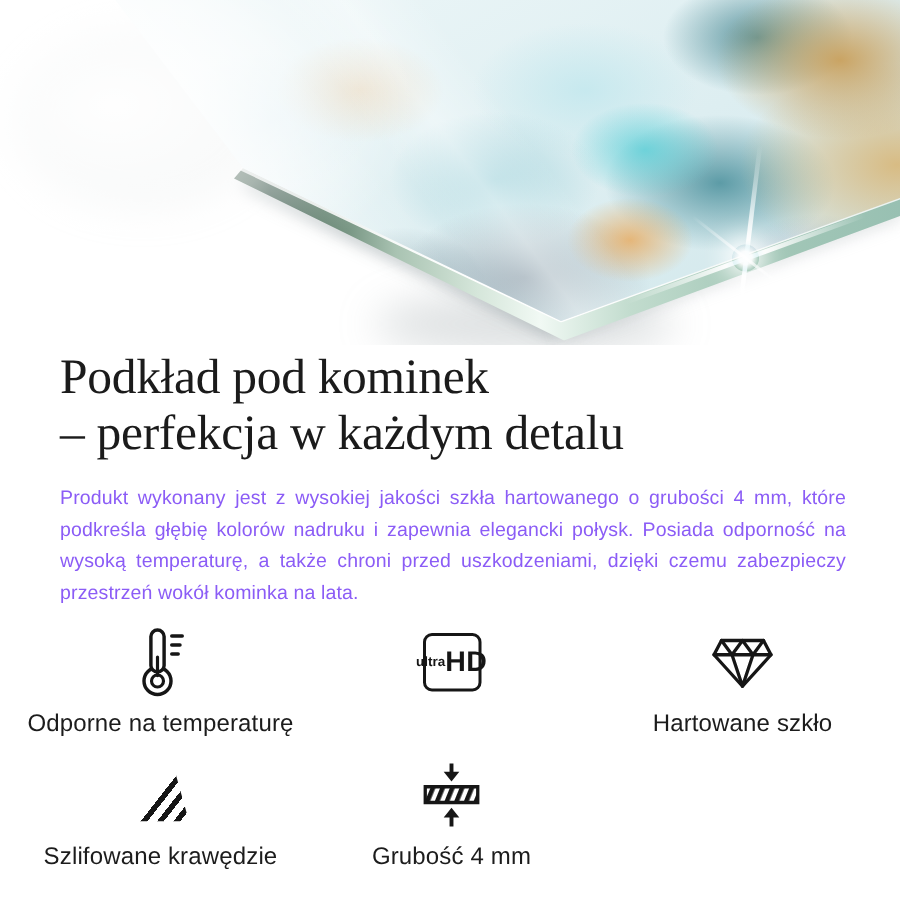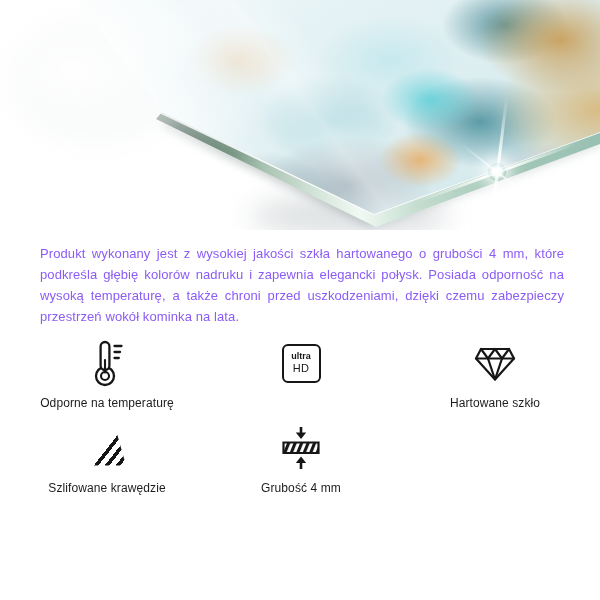--- a/index.html
+++ b/index.html
@@ -69,26 +69,26 @@
     font-size:33px;line-height:37px;font-weight:500;color:#1b1b1b;letter-spacing:-.2px;}
   h1 span{display:block;}
   .desc{margin:13px 0 0 0;width:524px;font-size:13px;line-height:21px;color:#8b5cf6;
     text-align:justify;letter-spacing:.1px;}
 
   
   .features{margin:12px 0 0 10px;width:582px;display:grid;
     grid-template-columns:194px 194px 194px;row-gap:14px;}
   .feature{display:flex;flex-direction:column;align-items:center;}
   .icon-box{height:48px;display:flex;align-items:center;justify-content:center;}
-  .feature-label{margin-top:9px;font-size:12px;color:#1c1c1c;letter-spacing:.1px;white-space:nowrap;}
+  .feature-label{margin-top:9px;font-size:16px;color:#1c1c1c;letter-spacing:.1px;white-space:nowrap;}
 
   .uhd{width:35px;height:35px;border:2.6px solid #161616;border-radius:6px;
-    display:flex;flex-direction:column;align-items:center;justify-content:center;color:#161616;}
+    display:flex;flex-direction:row;align-items:center;justify-content:center;color:#161616;}
   .uhd .t1{font-size:9px;font-weight:700;line-height:10px;}
-  .uhd .t2{font-size:11px;font-weight:400;line-height:15px;letter-spacing:.2px;}
+  .uhd .t2{font-size:19px;font-weight:700;line-height:15px;letter-spacing:.2px;}
 
   .stripes{width:38px;height:35px;
     clip-path:polygon(0% 100%,74% 0%,100% 100%);
     background:repeating-linear-gradient(128deg,#161616 0 3.6px,rgba(0,0,0,0) 3.6px 8.6px);}
 
   svg.ic{display:block;}
   .ic *{vector-effect:non-scaling-stroke;}
 </style>
 </head>
 <body>
@@ -106,20 +106,24 @@
 
   <div class="sparkle">
     <div class="ray-v"></div>
     <div class="ray-h"></div>
     <div class="ray-d"></div>
     <div class="core"></div>
   </div>
 </div>
 
 <div class="content">
+  <h1>
+    <span>Podkład pod kominek</span>
+    <span>– perfekcja w każdym detalu</span>
+  </h1>
   <p class="desc">Produkt wykonany jest z wysokiej jakości szkła hartowanego o grubości 4 mm, które podkreśla głębię kolorów nadruku i zapewnia elegancki połysk. Posiada odporność na wysoką temperaturę, a także chroni przed uszkodzeniami, dzięki czemu zabezpieczy przestrzeń wokół kominka na lata.</p>
 </div>
 
 <div class="features">
 
   <div class="feature">
     <div class="icon-box">
       <svg class="ic" width="34" height="48" viewBox="0 0 34 48" fill="none" stroke="#161616" stroke-width="2.3" stroke-linecap="round">
         <circle cx="15" cy="37" r="9"></circle>
         <rect x="10.6" y="3" width="8.8" height="28" rx="4.4" fill="#ffffff"></rect>

